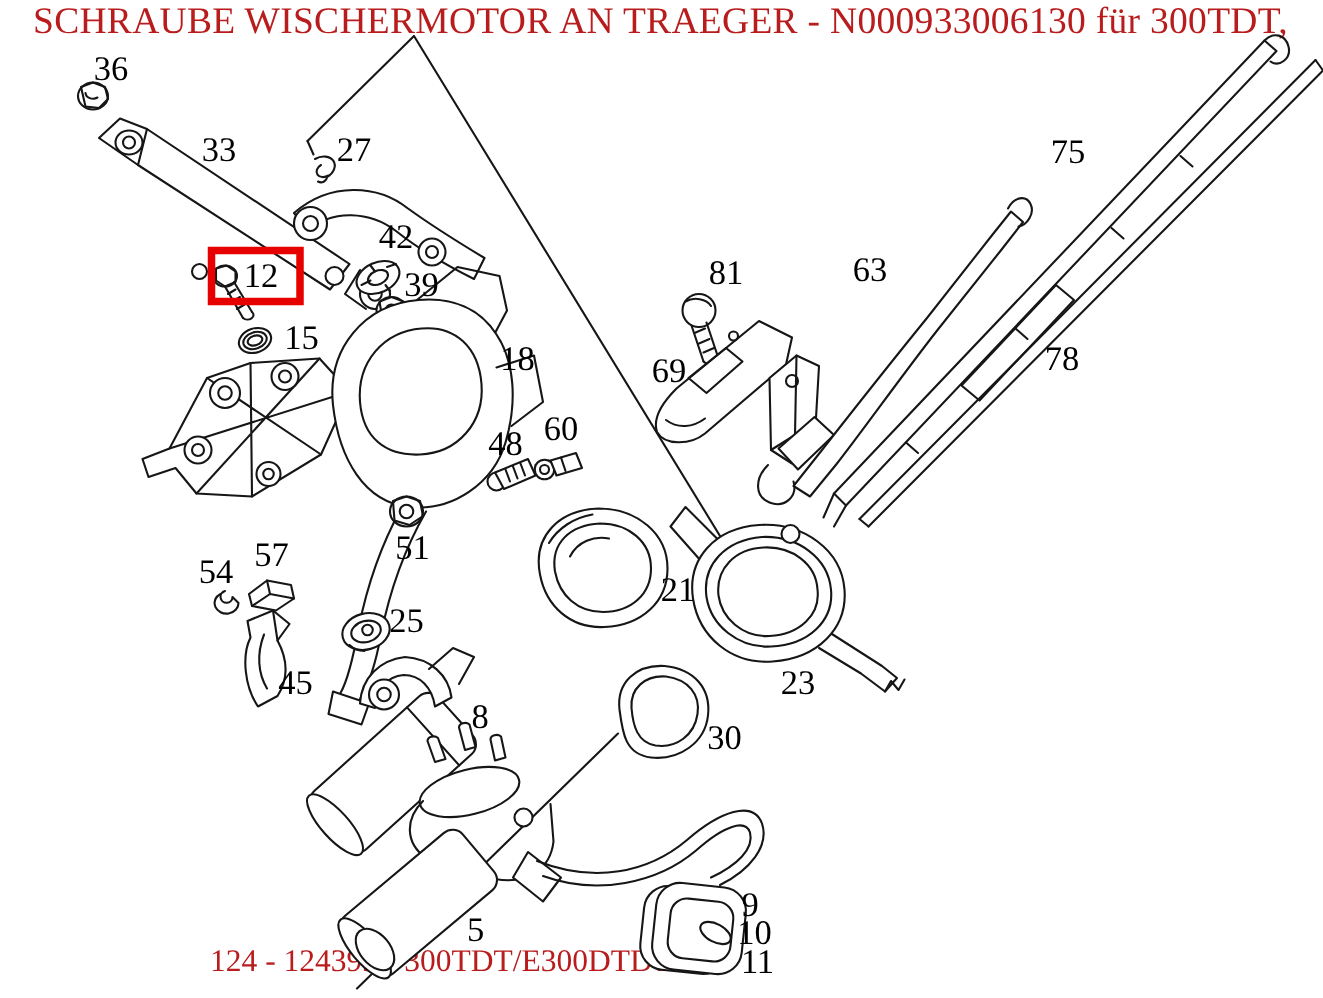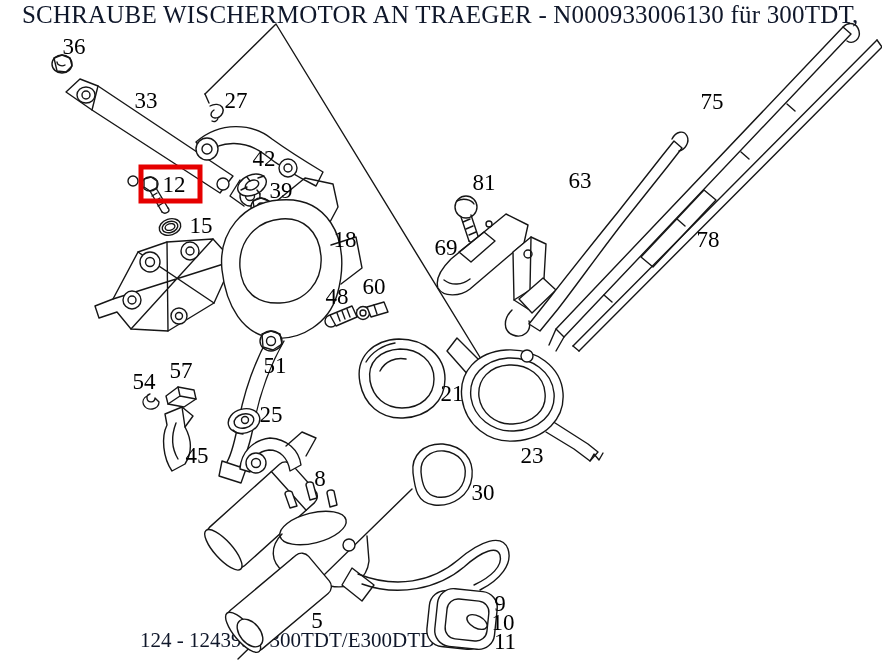--- a/index.html
+++ b/index.html
@@ -1,17 +1,17 @@
 <!DOCTYPE html>
 <html><head>
 <meta charset="utf-8">
 <style>
   html,body{margin:0;padding:0;background:#fff;}
   #stage{position:relative;width:882px;height:662px;background:#fff;overflow:hidden;
-         font-family:"Liberation Serif",serif;color:#0f172a;}
+         font-family:"Liberation Serif",serif;color:#b91c1c;}
   #title-line{position:absolute;top:1px;left:22px;font-size:25px;letter-spacing:.2px;
               white-space:nowrap;z-index:1;}
   #footer-line{position:absolute;top:628px;left:140px;font-size:21px;white-space:nowrap;z-index:1;}
   svg#diagram{position:absolute;top:0;left:0;z-index:2;}
   .part-label{font-family:"Liberation Serif",serif;font-size:23px;fill:#000;}
 </style>
 </head>
 <body>
 
 <div id="stage">

